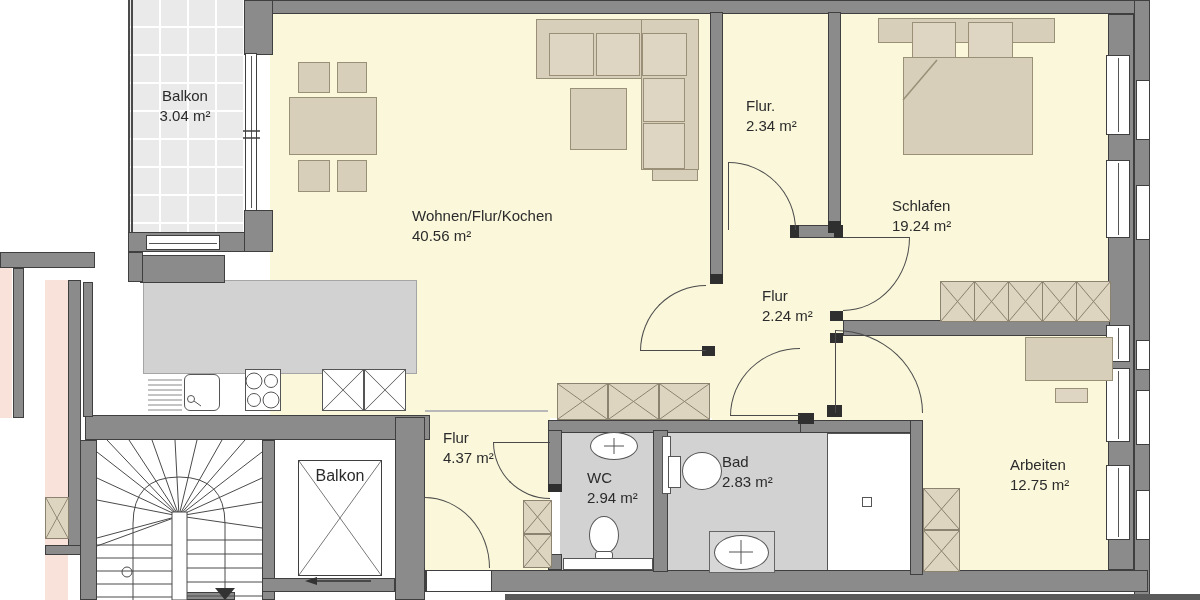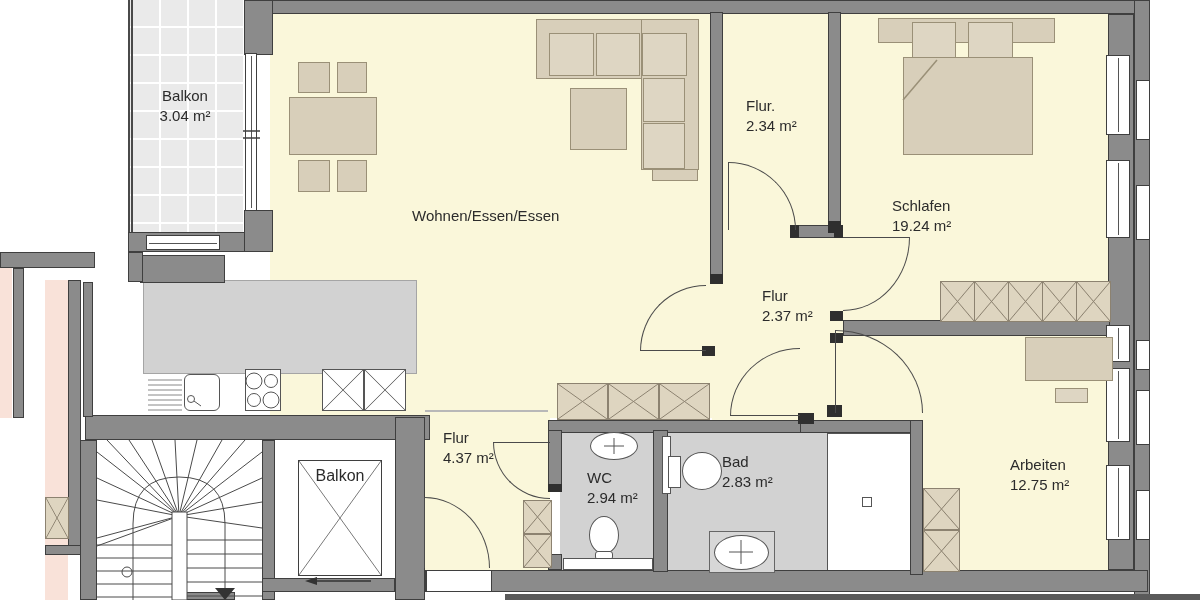--- a/index.html
+++ b/index.html
@@ -254,33 +254,34 @@
     <line x1="243" y1="131" x2="260" y2="131" stroke="#3f3f3f" stroke-width="1.5"></line>
     <line x1="243" y1="138" x2="260" y2="138" stroke="#3f3f3f" stroke-width="1.5"></line>
     <line x1="425" y1="411" x2="548" y2="411" stroke="#b8b8b8" stroke-width="2"></line>
   </svg>
 
   <div class="rlabel tc" style="left:145px;top:86px;width:80px;">
     <span>Balkon</span>
     <span>3.04 m²</span>
   </div>
   <div class="rlabel" style="left:412px;top:206px;">
-    <span>Wohnen/Essen/Essen</span>
+    <span>Wohnen/Flur/Kochen</span>
+    <span>40.56 m²</span>
   </div>
   <div class="rlabel" style="left:746px;top:96px;">
     <span>Flur.</span>
     <span>2.34 m²</span>
   </div>
   <div class="rlabel" style="left:892px;top:196px;">
     <span>Schlafen</span>
     <span>19.24 m²</span>
   </div>
   <div class="rlabel" style="left:762px;top:286px;">
     <span>Flur</span>
-    <span>2.37 m²</span>
+    <span>2.24 m²</span>
   </div>
   <div class="rlabel" style="left:443px;top:428px;">
     <span>Flur</span>
     <span>4.37 m²</span>
   </div>
   <div class="rlabel" style="left:587px;top:468px;">
     <span>WC</span>
     <span>2.94 m²</span>
   </div>
   <div class="rlabel" style="left:722px;top:452px;">

